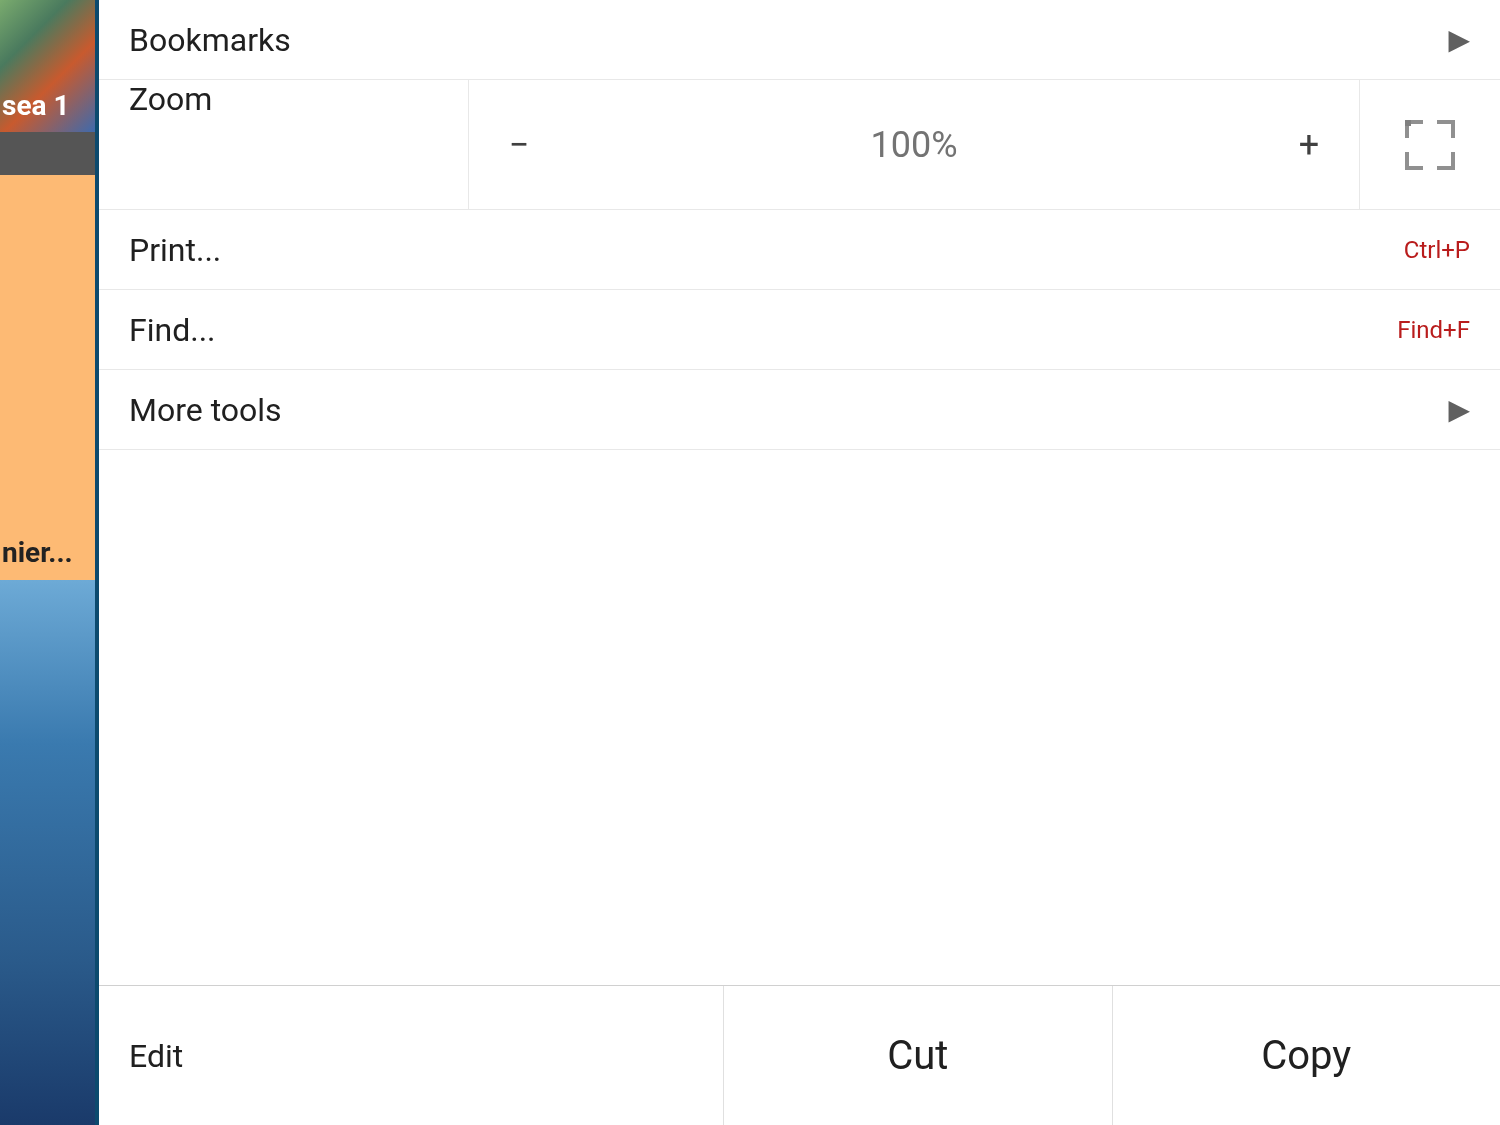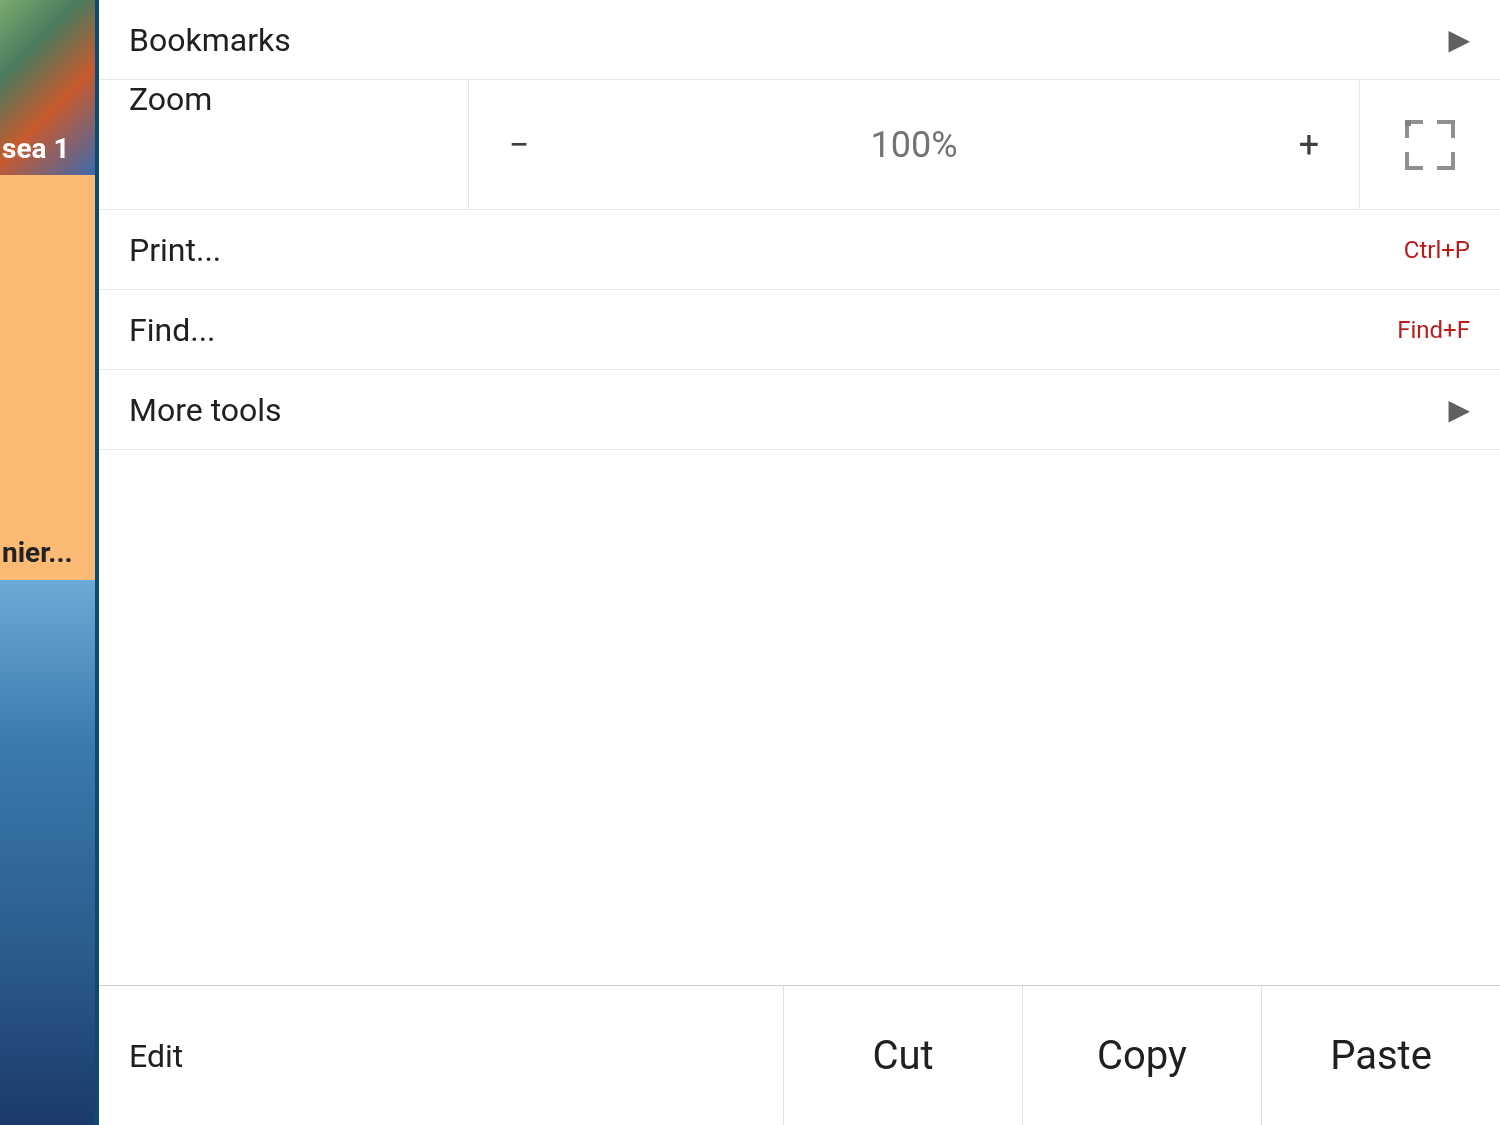--- a/index.html
+++ b/index.html
@@ -26,21 +26,21 @@
       height: 1125px;
       background: #555;
       overflow: hidden;
     }
 
     .bg-thumb-1 {
       position: absolute;
       top: 0;
       left: 0;
       width: 95px;
-      height: 175px;
+      height: 132px;
       background: linear-gradient(135deg, #7aab6e 0%, #4a7a5e 30%, #c85a2e 60%, #3e6aad 100%);
       overflow: hidden;
     }
 
     .bg-thumb-text-1 {
       position: absolute;
       bottom: 10px;
       left: 2px;
       color: white;
       font-size: 28px;
@@ -233,21 +233,21 @@
       align-items: stretch;
       min-height: 140px;
       border-top: 1px solid #d0d0d0;
       margin-top: auto;
     }
 
     .edit-label-cell {
       display: flex;
       align-items: center;
       padding: 0 30px;
-      width: 685px;
+      width: 625px;
       border-right: 1px solid #e0e0e0;
     }
 
     .edit-action-cell {
       display: flex;
       align-items: center;
       justify-content: center;
       flex: 1;
       border-right: 1px solid #e0e0e0;
       cursor: pointer;
@@ -332,18 +332,15 @@
   <div class="edit-row">
     <div class="edit-label-cell">
       <span class="menu-item-label">Edit</span>
     </div>
     <div class="edit-action-cell">
       <span>Cut</span>
     </div>
     <div class="edit-action-cell">
       <span>Copy</span>
     </div>
-    <div class="edit-action-cell">
-      <span>Paste</span>
-    </div>
   </div>
 
 </div>
 
 </body></html>

